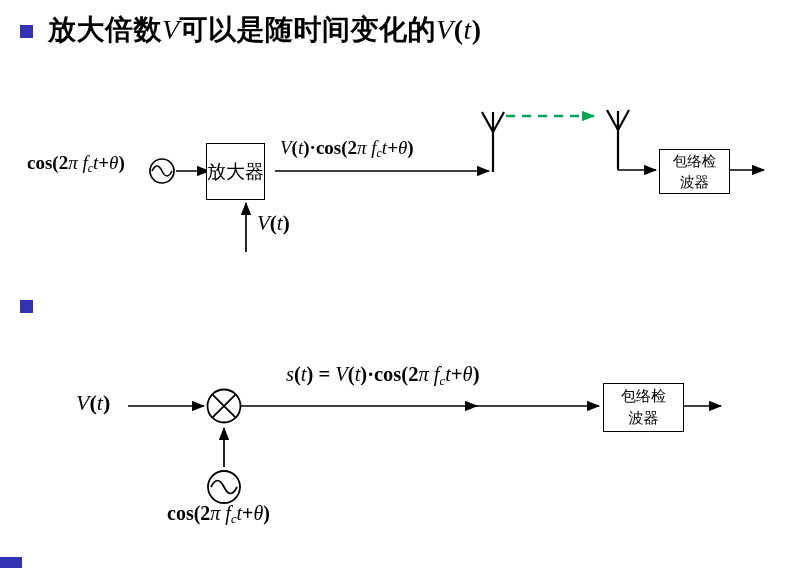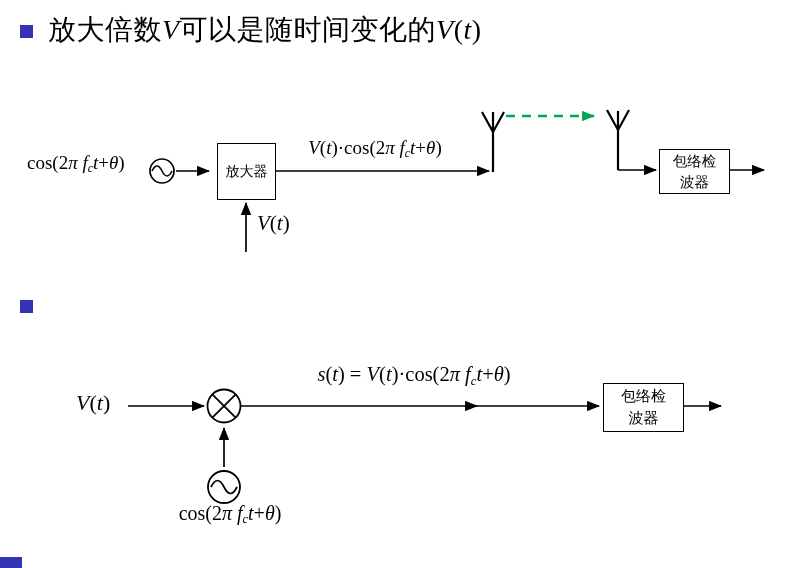--- a/index.html
+++ b/index.html
@@ -3,28 +3,28 @@
 <meta charset="utf-8">
 <style>
   html,body{margin:0;padding:0;}
   body{width:791px;height:568px;background:#ffffff;position:relative;overflow:hidden;
        font-family:"Liberation Serif","DejaVu Serif",serif;color:#000;}
   .slide{position:absolute;left:0;top:0;width:791px;height:568px;}
   svg.wires{position:absolute;left:0;top:0;}
   .bullet{position:absolute;width:13px;height:13px;}
   .title{position:absolute;font-size:28px;white-space:nowrap;letter-spacing:0.5px;}
   .label{position:absolute;white-space:nowrap;}
-  .center{text-align:center;}
-  .seg-n{font-style:normal;}
+  .center{text-align:left;}
+  .seg-n{font-style:normal;font-weight:bold;}
   .seg-i{font-style:italic;}
   .seg-sub{font-style:italic;font-size:0.62em;vertical-align:-0.28em;}
   .block{position:absolute;border:1.8px solid #000;background:#fff;
          display:flex;flex-direction:column;align-items:center;justify-content:center;
          text-align:center;}
-  .amp{left:217px;top:143px;width:57px;height:55px;font-size:14px;}
+  .amp{left:206px;top:143px;width:57px;height:55px;font-size:19px;}
   .env1{left:659px;top:149px;width:69px;height:43px;font-size:14.5px;line-height:1.4;}
   .env2{left:603px;top:383px;width:79px;height:47px;font-size:15px;line-height:1.45;}
   .corner{position:absolute;left:0;top:557px;width:22px;height:11px;}
 </style>
 </head>
 <body>
 
 <div class="slide">
 
   <svg class="wires" width="791" height="568" viewBox="0 0 791 568">

